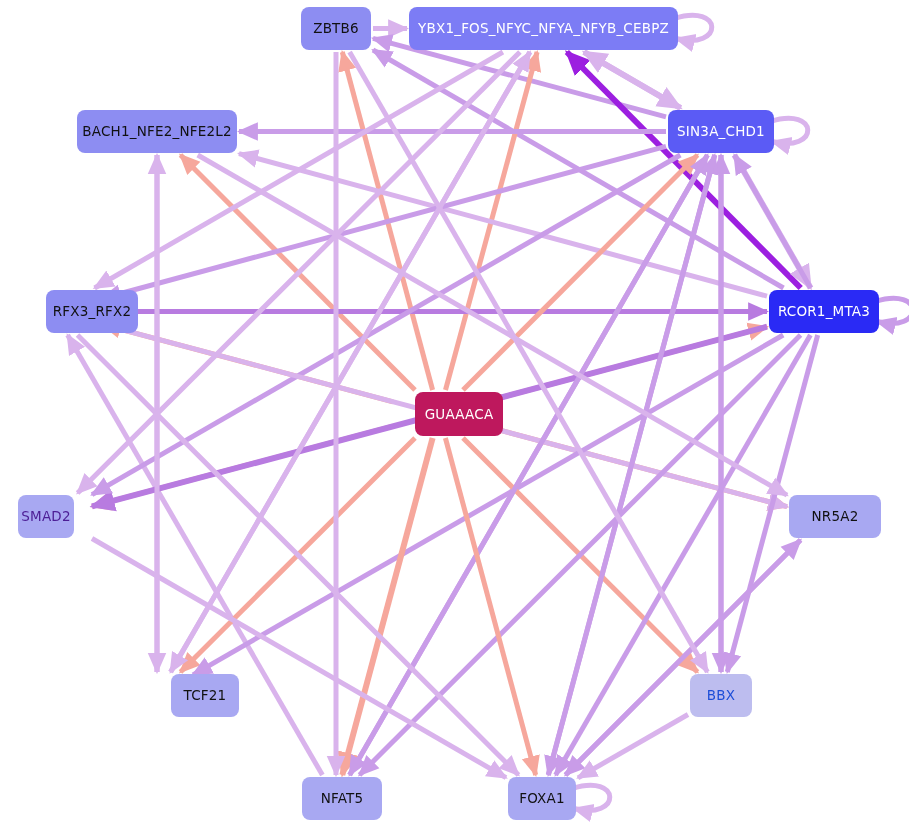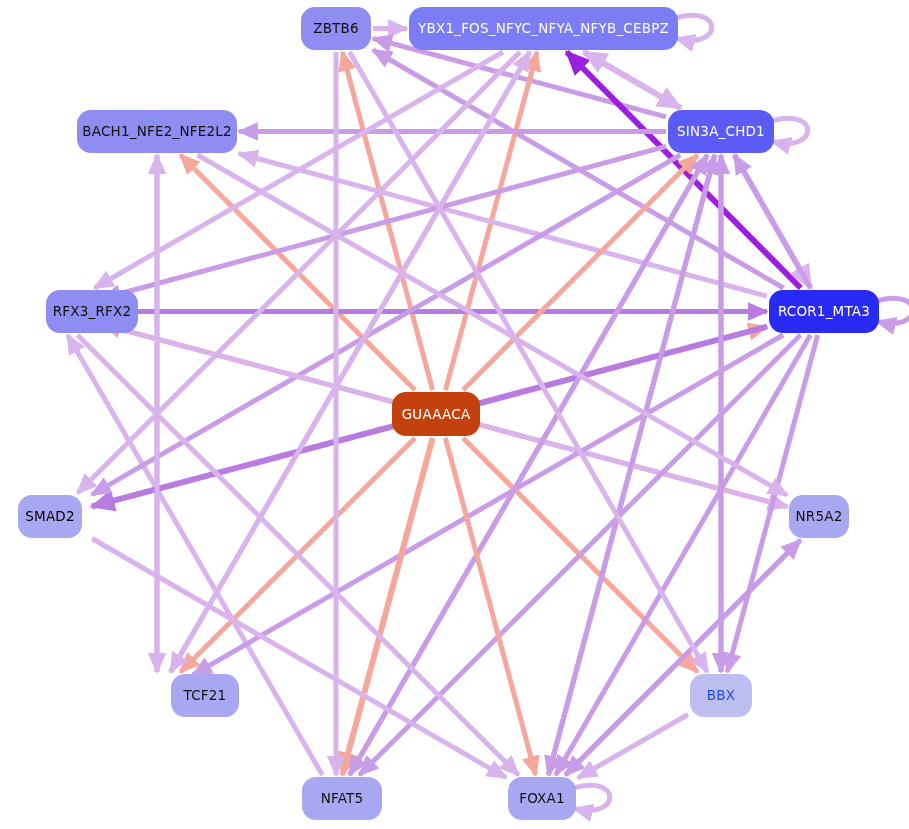--- a/index.html
+++ b/index.html
@@ -26,21 +26,21 @@
     position: absolute;
     top: 0;
     left: 0;
     width: 909px;
     height: 829px;
     display: block;
   }
   .node {
     position: absolute;
     box-sizing: border-box;
-    border-radius: 14px;
+    border-radius: 8px;
     display: flex;
     align-items: center;
     justify-content: center;
     text-align: center;
     font-size: 13.5px;
     letter-spacing: 0.2px;
     line-height: 1.1;
     white-space: nowrap;
     user-select: none;
   }
@@ -129,21 +129,21 @@
         <path d="M 572 788.5 C 622 772.5, 622 820.5, 574 808.5" fill="none" stroke="#D9B3EC" stroke-width="5" marker-end="url(#arrow-0)"></path>
       </g>
   </svg>
   <div id="nodes-layer">
       <div class="node" style="left: 301px; top: 7px; width: 70px; height: 43px; background: rgb(141, 141, 242); color: rgb(17, 17, 17);">ZBTB6</div>
       <div class="node" style="left: 409px; top: 7px; width: 269px; height: 43px; background: rgb(124, 124, 245); color: rgb(255, 255, 255);">YBX1_FOS_NFYC_NFYA_NFYB_CEBPZ</div>
       <div class="node" style="left: 77px; top: 110px; width: 160px; height: 43px; background: rgb(141, 141, 242); color: rgb(17, 17, 17);">BACH1_NFE2_NFE2L2</div>
       <div class="node" style="left: 668px; top: 110px; width: 106px; height: 43px; background: rgb(91, 91, 245); color: rgb(255, 255, 255);">SIN3A_CHD1</div>
       <div class="node" style="left: 8px; top: 290px; width: 92px; height: 43px; background: rgb(141, 141, 242); color: rgb(17, 17, 17); margin-left: 38px;">RFX3_RFX2</div>
       <div class="node" style="left: 769px; top: 290px; width: 110px; height: 43px; background: rgb(42, 42, 245); color: rgb(255, 255, 255);">RCOR1_MTA3</div>
-      <div class="node" style="left: 392px; top: 392px; width: 88px; height: 44px; background: #c2410c; color: rgb(255, 255, 255);">GUAAACA</div>
-      <div class="node" style="left: 18px; top: 495px; width: 64px; height: 43px; background: rgb(168, 168, 242); color: #000000;">SMAD2</div>
-      <div class="node" style="left: 789px; top: 495px; width: 60px; height: 43px; background: rgb(168, 168, 242); color: rgb(17, 17, 17);">NR5A2</div>
+      <div class="node" style="left: 415px; top: 392px; width: 88px; height: 44px; background: #be185d; color: rgb(255, 255, 255);">GUAAACA</div>
+      <div class="node" style="left: 18px; top: 495px; width: 56px; height: 43px; background: rgb(168, 168, 242); color: #4c1d95;">SMAD2</div>
+      <div class="node" style="left: 789px; top: 495px; width: 92px; height: 43px; background: rgb(168, 168, 242); color: rgb(17, 17, 17);">NR5A2</div>
       <div class="node" style="left: 123px; top: 674px; width: 68px; height: 43px; background: rgb(168, 168, 242); color: rgb(17, 17, 17); margin-left: 48px;">TCF21</div>
       <div class="node" style="left: 690px; top: 674px; width: 62px; height: 43px; background: rgb(189, 189, 239); color: #1d4ed8;">BBX</div>
       <div class="node" style="left: 302px; top: 777px; width: 80px; height: 43px; background: rgb(168, 168, 242); color: rgb(17, 17, 17);">NFAT5</div>
       <div class="node" style="left: 508px; top: 777px; width: 68px; height: 43px; background: rgb(168, 168, 242); color: rgb(17, 17, 17); text-align: right;">FOXA1</div>
     </div>
 </div>
 
 </body></html>

